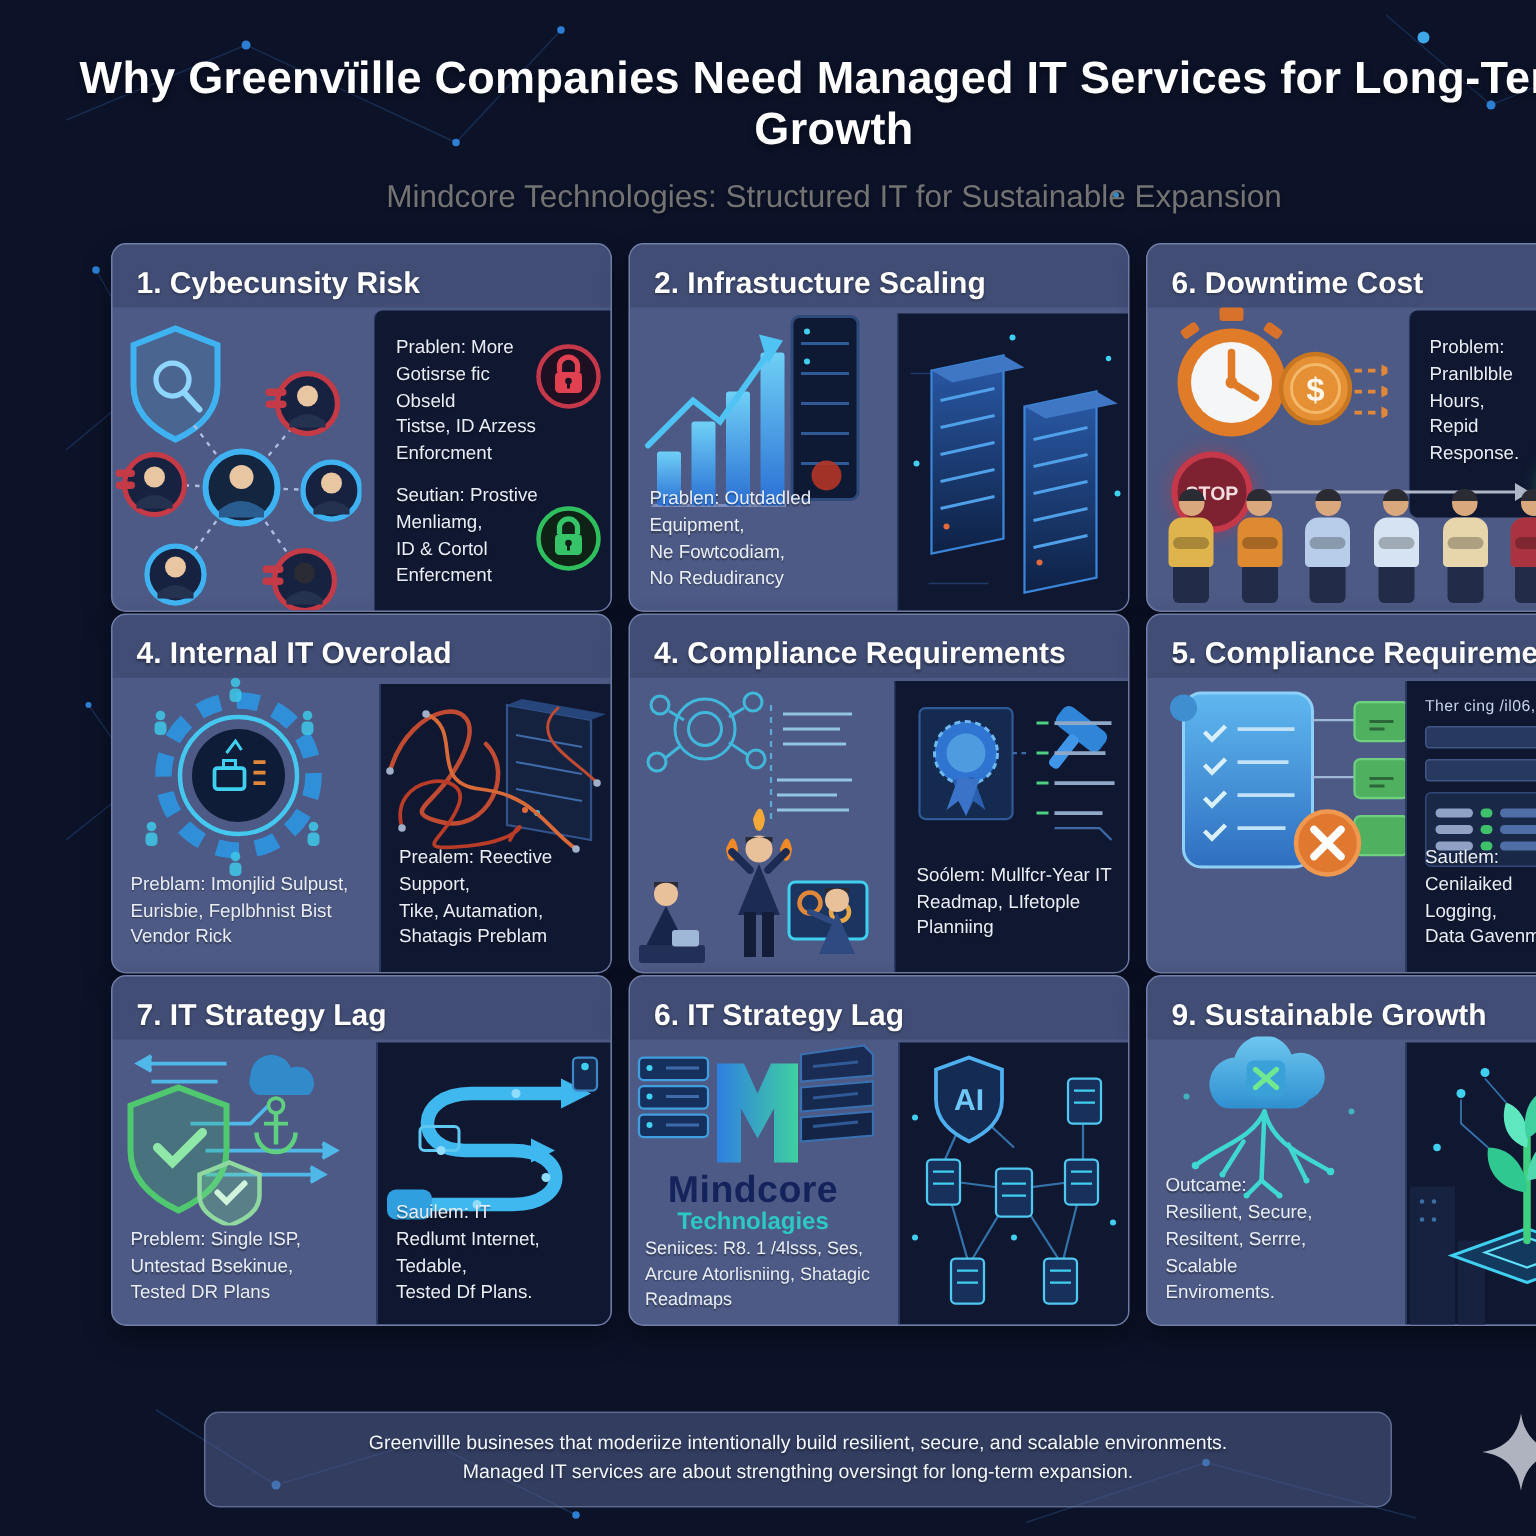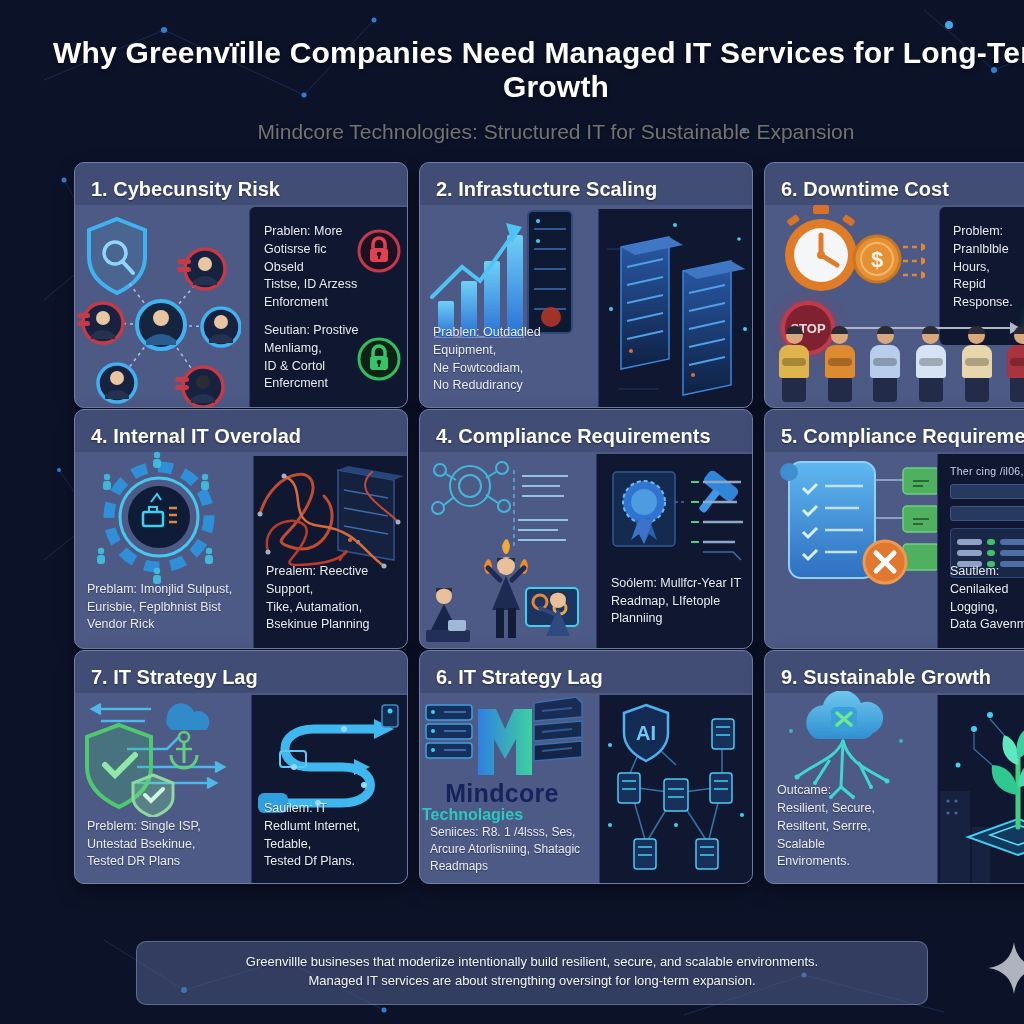--- a/index.html
+++ b/index.html
@@ -62,21 +62,21 @@
     margin-bottom:5px;display:flex;align-items:center;padding:0 3px;gap:3px;}
   .mini-dot{width:5px;height:5px;border-radius:1px;background:#3fd0f0;}
   .mini-bar{height:4px;border-radius:2px;background:#6fb9e8;flex:1;}
   
   .foot-box{position:absolute;left:92px;width:792px;top:941px;min-height:64px;z-index:2;
     background:rgba(86,100,148,.52);border:1px solid rgba(170,185,225,.38);border-radius:10px;
     padding:11px 18px;text-align:center;}
   .foot-line{font-size:13px;line-height:1.45;color:#f3f6fc;text-shadow:0 1px 2px rgba(0,0,0,.45);}
   .logo-name{position:absolute;z-index:3;width:160px;text-align:center;font-size:25px;font-weight:800;
     color:#15235c;letter-spacing:.3px;}
-  .logo-sub{position:absolute;z-index:3;width:160px;font-size:16px;font-weight:600;
+  .logo-sub{position:absolute;z-index:3;width:160px;text-align:center;font-size:16px;font-weight:600;
     color:#2cc8c4;}
   .panel-cap{font-size:10.5px;color:#c9d3e8;letter-spacing:.3px;}
 </style>
 </head>
 <body>
 
 <div class="poster">
 
   <svg class="bg-net" width="1024" height="1024" viewBox="0 0 1024 1024">
     <g stroke="#24406e" stroke-width="1" opacity="0.55" fill="none">
@@ -434,21 +434,21 @@
           <g fill="#9fb0c8">
               <circle cx="6" cy="58" r="2.5"></circle>
               <circle cx="14" cy="96" r="2.5"></circle>
               <circle cx="30" cy="20" r="2.5"></circle>
           <circle cx="130" cy="110" r="2.5"></circle>
               <circle cx="144" cy="66" r="2.5"></circle>
             </g>
         </svg>
         <div class="txt" style="left:12px;bottom:14px;width:138px">Prealem: Reective Support,
 Tike, Autamation,
-Bsekinue Planning</div>
+Shatagis Preblam</div>
       </div>
     </div>
 
     <div class="card">
       <div class="card-head"></div>
       <div class="card-title">4. Compliance Requirements</div>
       <svg class="abs" style="left:2px;top:40px;z-index:1" width="158" height="196" viewBox="0 0 158 196">
         <g fill="none" stroke="#3fd0f0" stroke-width="2" opacity=".8">
           <circle cx="48" cy="36" r="20"></circle>
             <circle cx="48" cy="36" r="11"></circle>

